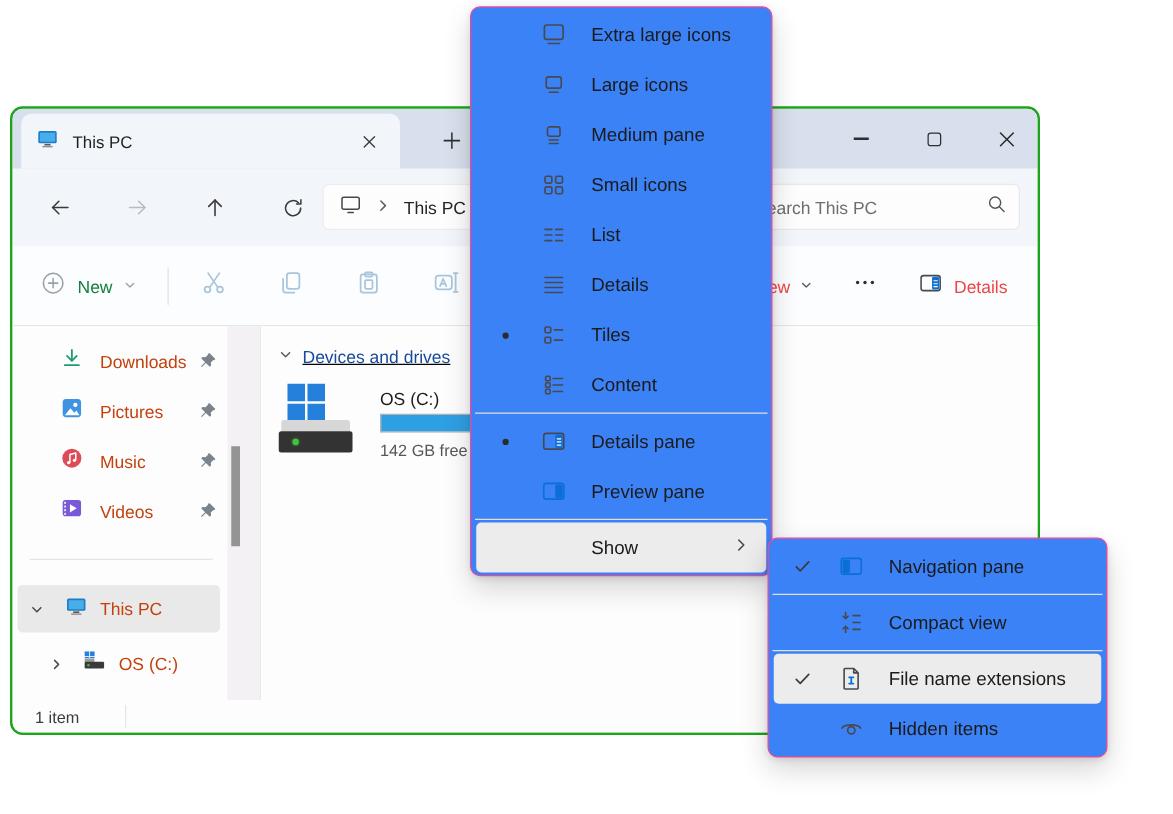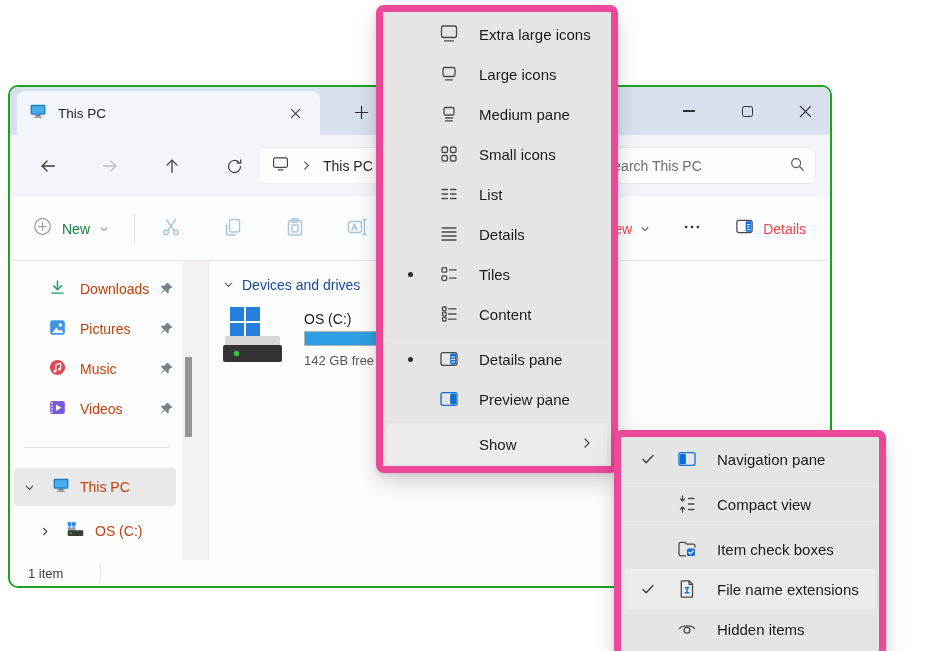--- a/index.html
+++ b/index.html
@@ -56,21 +56,21 @@
   .sb-sep { height:1px; background:#e4e4e4; margin:18px 10px 20px 14px; }
   .tree-row { height:38px; display:flex; align-items:center; margin:0 4px; border-radius:4px; position:relative; }
   .tree-row.selected { background:#e9e9e9; }
   .tree-chevron { width:14px; display:flex; justify-content:center; }
   .tree-row .sb-label { margin-left:10px; }
   .sb-scrollbar { position:absolute; left:172px; top:0; width:26px; height:100%; background:#f3f1f4; }
   .sb-thumb { position:absolute; left:3px; top:96px; width:7px; height:80px; background:#949494; }
   .pane-divider { position:absolute; left:198px; top:0; width:1px; height:100%; background:#e9e9e9; }
 
   .main { position:absolute; left:199px; top:0; right:0; bottom:0; padding:15px 0 0 10px; background:#fdfdfd; }
-  .section-header { display:flex; align-items:center; gap:8px; padding-left:4px; }
+  .section-header { display:flex; align-items:center; gap:8px; padding-left:4px;text-decoration:underline; }
   .section-label { font-size:14px; color:#16499a; }
   .drive-tile { display:flex; margin-top:13px; padding-left:4px; gap:19px; }
   .drive-icon-box { position:relative; width:62px; height:56px; flex:none; }
   .winlogo { position:absolute; left:7px; top:0; width:30px; height:30px; display:grid;
     grid-template-columns:14px 14px; grid-template-rows:14px 14px; gap:2px; }
   .winlogo div { background:#2580dc; }
   .drive-top { position:absolute; left:2px; top:29px; width:55px; height:9px; background:#d7d7d7;
     border-radius:2px 2px 0 0; }
   .drive-front { position:absolute; left:0; top:38px; width:59px; height:17px; background:#333333; border-radius:2px; }
   .drive-led { position:absolute; left:11px; top:6px; width:5px; height:5px; border-radius:50%;
@@ -82,21 +82,21 @@
   .drive-free { margin-top:7px; font-size:13px; color:#575757; }
 
   
   .statusbar { height:26px; flex:none; position:relative; display:flex; align-items:center;
     padding-left:18px; background:#fdfdfd; }
   .status-count { font-size:13px; color:#3b3b3b;text-align:center; }
   .status-div { position:absolute; left:90px; top:4px; width:1px; height:18px; background:#e6e6e6; }
   .status-toggles { position:absolute; right:8px; top:0; height:100%; display:flex; align-items:center; gap:12px; }
 
   
-  .menu-panel { position:absolute; background:#e5e5e5; border:7px solid #ec4899; border-radius:8px;
+  .menu-panel { position:absolute; background:#3b82f6; border:1px solid #ec4899; border-radius:8px;
     box-shadow:0 10px 22px rgba(0,0,0,0.16), 0 2px 5px rgba(0,0,0,0.10); padding:2px; }
   .view-menu { left:376px; top:5px; width:242px; z-index:10; }
   .show-submenu { left:614px; top:430px; width:272px; z-index:11; }
   .menu-item { height:40px; display:flex; align-items:center; border-radius:4px; margin:0 2px; padding-left:10px; }
   .menu-item.highlighted { background:#ececec; }
   .mi-marker { width:26px; display:flex; align-items:center; justify-content:center; flex:none; }
   .bullet { width:5px; height:5px; border-radius:50%; background:#2b2b2b; }
   .mi-icon { width:24px; height:24px; margin-left:14px; flex:none; display:flex; align-items:center; justify-content:center; }
   .mi-label { font-size:15px; color:#1b1b1b; margin-left:18px; white-space:nowrap; }
   .mi-chevron { margin-left:auto; margin-right:14px; }
@@ -614,31 +614,20 @@
             <path d="M6.5 3v5M4.5 6l2 2 2-2"></path>
             <path d="M6.5 19v-5M4.5 16l2-2 2 2"></path>
             <path d="M12.5 5.5H18M12.5 11H18M12.5 16.5H18"></path>
           </svg>
       </span>
       <span class="mi-label">Compact view</span>
     </div>
 
     <div class="menu-sep"></div>
 
-    <div class="menu-item">
-      <span class="mi-marker"></span>
-      <span class="mi-icon">
-        <svg width="22" height="22" viewBox="0 0 22 22">
-            <path d="M19 9V8a1.8 1.8 0 0 0-1.8-1.8h-6.4l-1.9-1.9H4.8A1.8 1.8 0 0 0 3 6.1v10a1.8 1.8 0 0 0 1.8 1.8h4.7" fill="none" stroke="#49484d" stroke-width="1.3" stroke-linecap="round"></path>
-            <rect x="11" y="10.5" width="8" height="7.5" rx="1.6" fill="#0b6fd6"></rect>
-            <path d="M12.8 14.2l1.6 1.6 3-3" stroke="#fff" stroke-width="1.3" fill="none" stroke-linecap="round" stroke-linejoin="round"></path>
-          </svg>
-      </span>
-      <span class="mi-label">Item check boxes</span>
-    </div>
 
     <div class="menu-item highlighted">
       <span class="mi-marker">
         <svg width="14" height="14" viewBox="0 0 14 14" fill="none" stroke="#3a3a3a" stroke-width="1.3" stroke-linecap="round" stroke-linejoin="round">
             <path d="M2 7.5l3.2 3.2L12 3.5"></path>
           </svg>
       </span>
       <span class="mi-icon">
         <svg width="22" height="22" viewBox="0 0 22 22">
             <path d="M6 2.8h7l3.5 3.5v12.2a0.7 0.7 0 0 1-0.7 0.7H6a0.7 0.7 0 0 1-0.7-0.7V3.5A0.7 0.7 0 0 1 6 2.8z" fill="none" stroke="#49484d" stroke-width="1.3" stroke-linejoin="round"></path>

